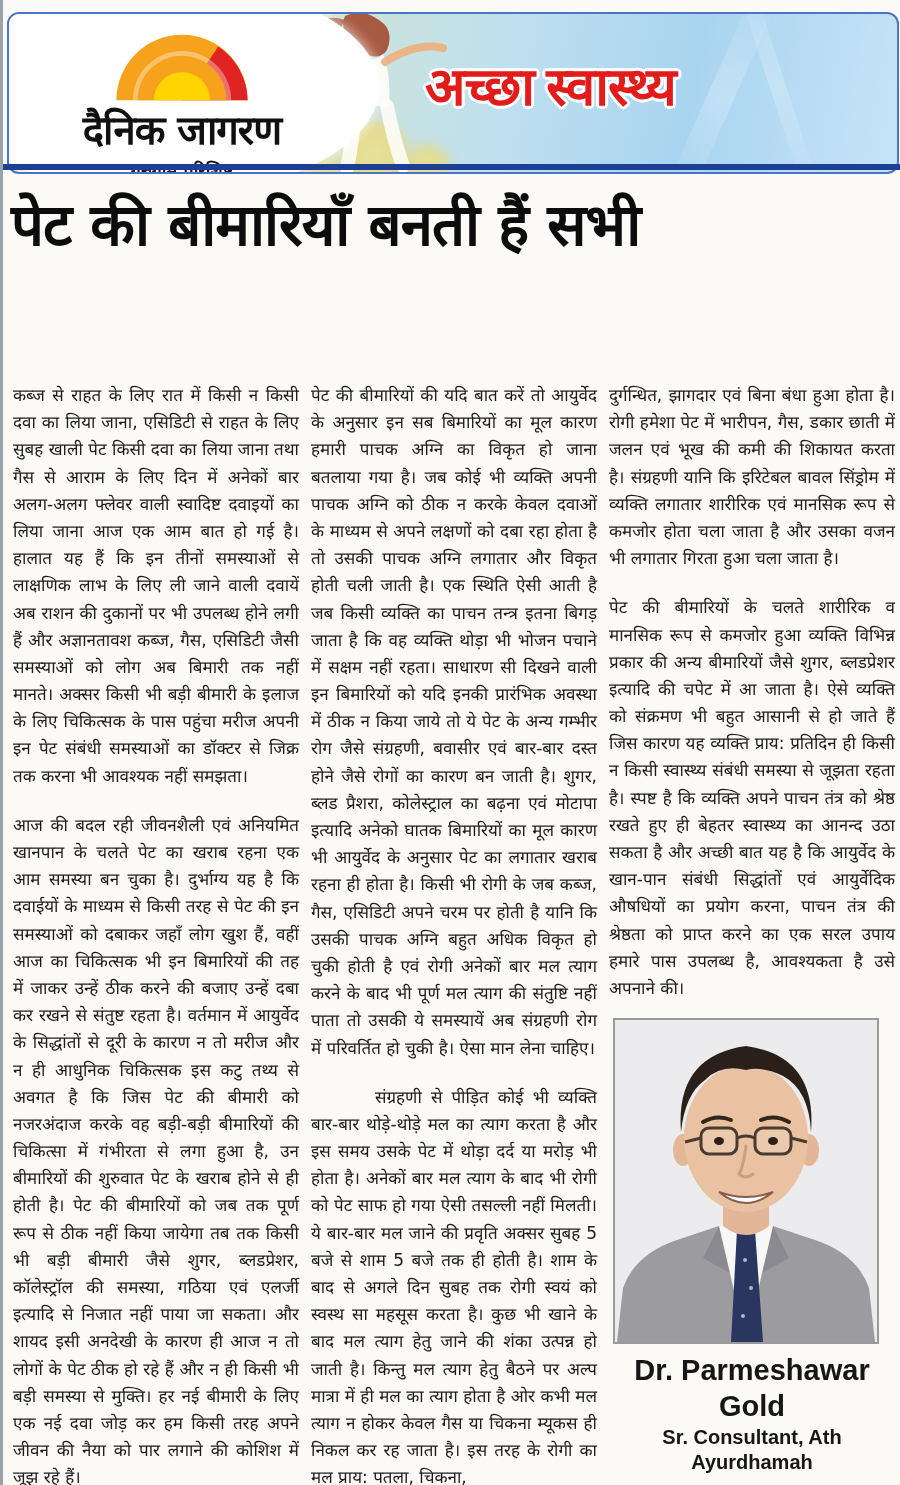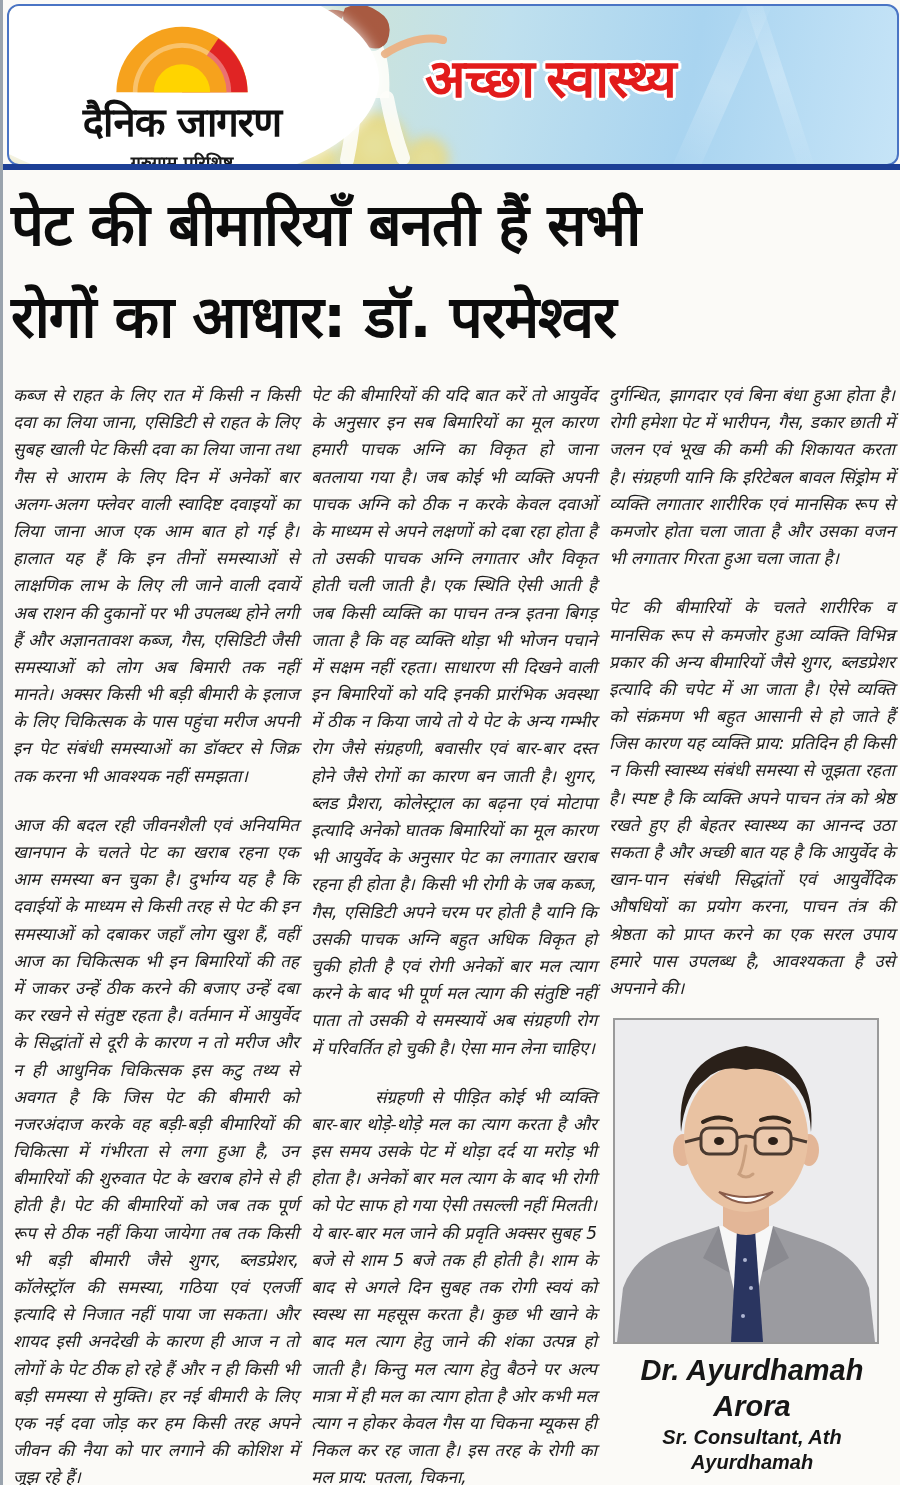--- a/index.html
+++ b/index.html
@@ -4,21 +4,21 @@
 <style>
   html,body{margin:0;padding:0;background:#e9e7e2;}
   .page{
     position:relative;width:900px;height:1485px;margin:0 auto;
     background:#fbfaf7;overflow:hidden;
     border-left:3px solid #9aa3ad;
     font-family:"DejaVu Sans", sans-serif;
   }
   
   .banner{
-    position:absolute;left:4px;top:4px;right:4px;height:158px;
+    position:absolute;left:4px;top:12px;right:4px;height:158px;
     border:2px solid #4a74c4;border-radius:12px;overflow:hidden;
     background:linear-gradient(100deg,#f2ecd2 0%,#dfe9c6 16%,#cfe4d6 34%,#bfe0ee 55%,#a9d4f0 76%,#c6e4f7 100%);
     padding-left:28px;
   }
   .banner-underline{
     position:absolute;left:0;top:164px;right:0;height:6px;background:#1d3f96;
   }
   .bokeh{position:absolute;border-radius:50%;filter:blur(6px);opacity:.55;background:radial-gradient(circle,#ffe36e 0%,#ffd23e 60%,transparent 75%);}
   .bokeh.b1{left:330px;top:105px;width:70px;height:70px;}
   .bokeh.b2{left:395px;top:130px;width:46px;height:46px;}
@@ -42,21 +42,21 @@
   }
   
   .headline{
     position:absolute;left:8px;top:180px;right:6px;margin:0;
     font-size:58px;line-height:1.58;font-weight:800;color:#0c0c0c;
     text-align:left;letter-spacing:-1px;
   }
   
   .columns{
     position:absolute;left:10px;top:382px;right:8px;bottom:4px;
-    display:flex;gap:12px;font-style:italic;
+    display:flex;gap:12px;
   }
   .col{flex:1 1 0;min-width:0;text-align:justify;font-size:17px;line-height:1.6;color:#1b1b1b;}
   .col p{margin:0;}
   .col p + p{margin-top:22px;}
   .indent-first{text-indent:64px;}
   
   .photo-frame{
     margin:16px 0 0 4px;border:2px solid #9a9a9a;background:#ededee;
     width:262px;height:322px;overflow:hidden;
   }
@@ -101,21 +101,20 @@
       <div class="paper-name">दैनिक जागरण</div>
       <div class="edition-name">गुरुग्राम परिशिष्ट</div>
     </div>
 
     <div class="section-title">अच्छा स्वास्थ्य</div>
   </div>
   <div class="banner-underline"></div>
 
   <h1 class="headline">
     <span>पेट की बीमारियाँ बनती हैं सभी</span><br>
-    <span>रोगों का आधार: डॉ. परमेश्वर</span>
   </h1>
 
   <div class="columns">
 
     <div class="col">
       <p>कब्ज से राहत के लिए रात में किसी न किसी दवा का लिया जाना, एसिडिटी से राहत के लिए सुबह खाली पेट किसी दवा का लिया जाना तथा गैस से आराम के लिए दिन में अनेकों बार अलग-अलग फ्लेवर वाली स्वादिष्ट दवाइयों का लिया जाना आज एक आम बात हो गई है। हालात यह हैं कि इन तीनों समस्याओं से लाक्षणिक लाभ के लिए ली जाने वाली दवायें अब राशन की दुकानों पर भी उपलब्ध होने लगी हैं और अज्ञानतावश कब्ज, गैस, एसिडिटी जैसी समस्याओं को लोग अब बिमारी तक नहीं मानते। अक्सर किसी भी बड़ी बीमारी के इलाज के लिए चिकित्सक के पास पहुंचा मरीज अपनी इन पेट संबंधी समस्याओं का डॉक्टर से जिक्र तक करना भी आवश्यक नहीं समझता।</p>
       <p>आज की बदल रही जीवनशैली एवं अनियमित खानपान के चलते पेट का खराब रहना एक आम समस्या बन चुका है। दुर्भाग्य यह है कि दवाईयों के माध्यम से किसी तरह से पेट की इन समस्याओं को दबाकर जहाँ लोग खुश हैं, वहीं आज का चिकित्सक भी इन बिमारियों की तह में जाकर उन्हें ठीक करने की बजाए उन्हें दबा कर रखने से संतुष्ट रहता है। वर्तमान में आयुर्वेद के सिद्धांतों से दूरी के कारण न तो मरीज और न ही आधुनिक चिकित्सक इस कटु तथ्य से अवगत है कि जिस पेट की बीमारी को नजरअंदाज करके वह बड़ी-बड़ी बीमारियों की चिकित्सा में गंभीरता से लगा हुआ है, उन बीमारियों की शुरुवात पेट के खराब होने से ही होती है। पेट की बीमारियों को जब तक पूर्ण रूप से ठीक नहीं किया जायेगा तब तक किसी भी बड़ी बीमारी जैसे शुगर, ब्लडप्रेशर, कॉलेस्ट्रॉल की समस्या, गठिया एवं एलर्जी इत्यादि से निजात नहीं पाया जा सकता। और शायद इसी अनदेखी के कारण ही आज न तो लोगों के पेट ठीक हो रहे हैं और न ही किसी भी बड़ी समस्या से मुक्ति। हर नई बीमारी के लिए एक नई दवा जोड़ कर हम किसी तरह अपने जीवन की नैया को पार लगाने की कोशिश में जूझ रहे हैं।</p>
     </div>
 
     <div class="col">
@@ -162,20 +161,20 @@
           <ellipse cx="104" cy="121" rx="5" ry="4" fill="#2c2018"></ellipse>
           <ellipse cx="158" cy="121" rx="5" ry="4" fill="#2c2018"></ellipse>
 
           <path d="M131 126 Q128 148 124 154 Q131 160 138 154" stroke="#c99f7e" stroke-width="3" fill="none" stroke-linecap="round"></path>
 
           <path d="M104 172 Q131 194 158 172 Q131 182 104 172 Z" fill="#fff" stroke="#8a5c49" stroke-width="2"></path>
         </svg>
       </div>
 
       <div class="caption">
-        <div class="caption-name">Dr. Ayurdhamah Arora</div>
+        <div class="caption-name">Dr. Parmeshawar Gold</div>
         <div class="caption-line">Sr. Consultant, Ath Ayurdhamah</div>
 
       </div>
     </div>
 
   </div>
 </div>
 
 </body></html>

